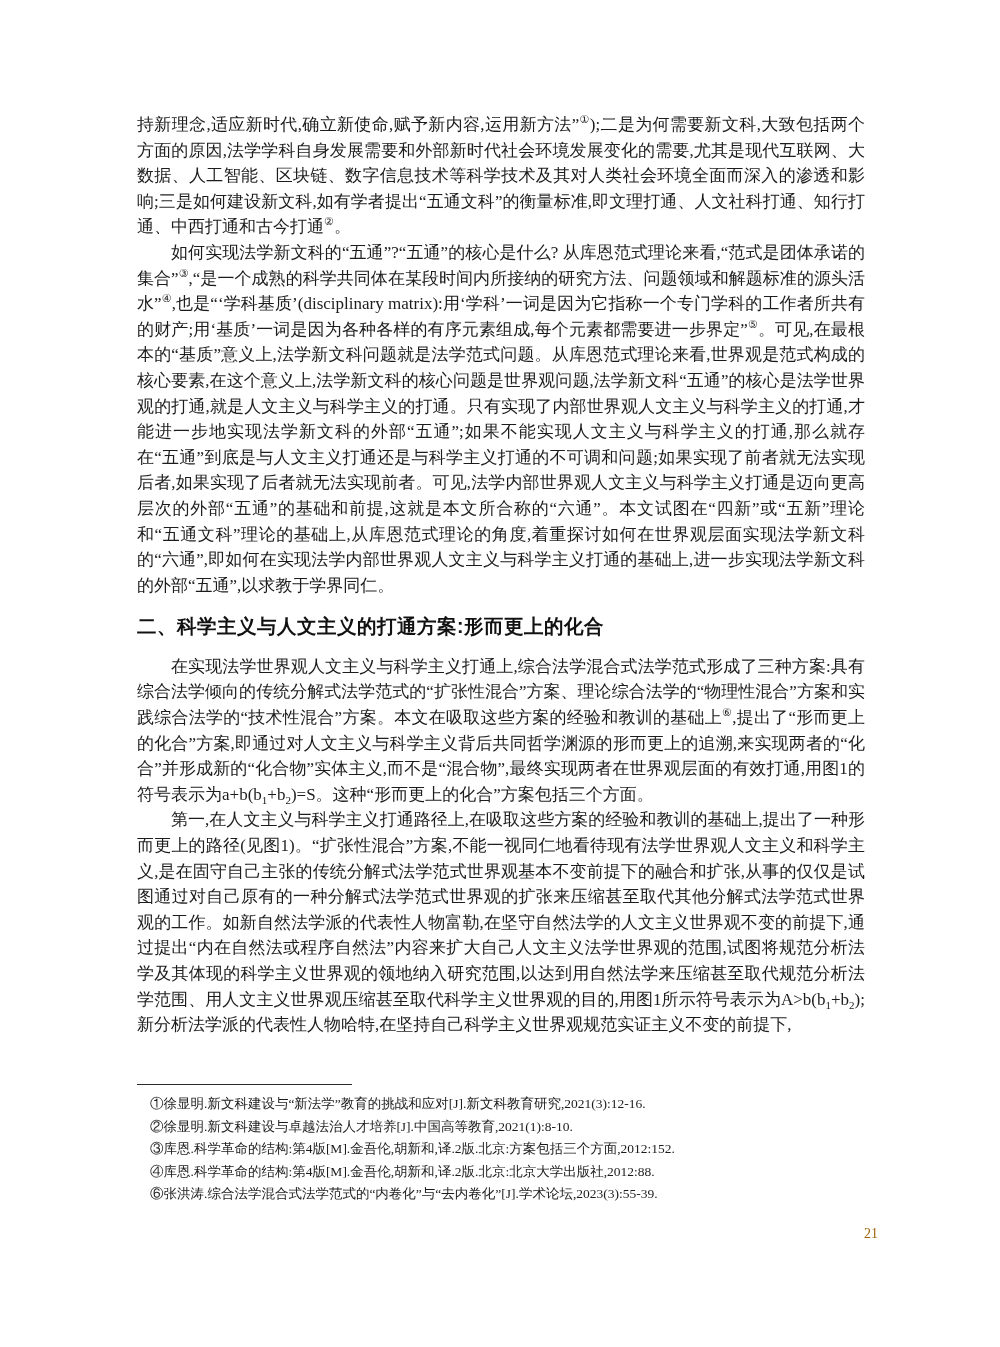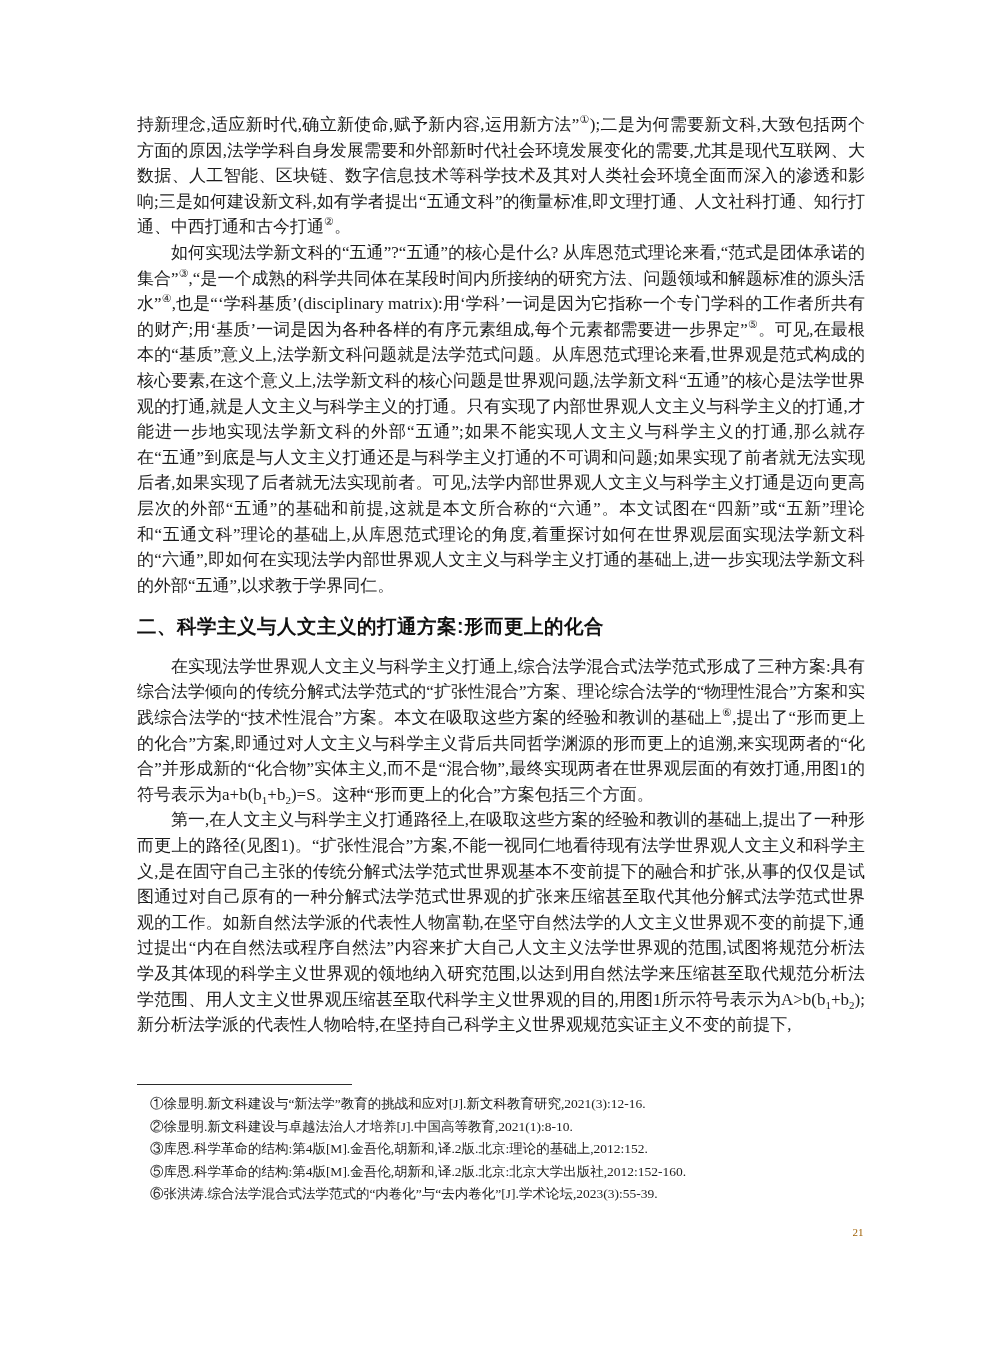--- a/index.html
+++ b/index.html
@@ -69,22 +69,22 @@
   }
   .footnotes p.footnote-item {
     margin: 0;
     text-indent: 13px;
   }
   .page-number {
     position: absolute;
     left: 838px;
     top: 1226px;
     width: 40px;
-    font-size: 11px;
-    text-align: center;
+    font-size: 14px;
+    text-align: right;
     color: #a16207;
   }
 </style>
 </head>
 <body>
 
 <div class="page">
 
   <main class="article-body">
       <p class="para">持新理念,适应新时代,确立新使命,赋予新内容,运用新方法”<sup class="fn-marker">①</sup>);二是为何需要新文科,大致包括两个方面的原因,法学学科自身发展需要和外部新时代社会环境发展变化的需要,尤其是现代互联网、大数据、人工智能、区块链、数字信息技术等科学技术及其对人类社会环境全面而深入的渗透和影响;三是如何建设新文科,如有学者提出“五通文科”的衡量标准,即文理打通、人文社科打通、知行打通、中西打通和古今打通<sup class="fn-marker">②</sup>。</p>
@@ -92,21 +92,21 @@
       <h2 class="section-heading">二、科学主义与人文主义的打通方案:形而更上的化合</h2>
       <p class="para indent">在实现法学世界观人文主义与科学主义打通上,综合法学混合式法学范式形成了三种方案:具有综合法学倾向的传统分解式法学范式的“扩张性混合”方案、理论综合法学的“物理性混合”方案和实践综合法学的“技术性混合”方案。本文在吸取这些方案的经验和教训的基础上<sup class="fn-marker">⑥</sup>,提出了“形而更上的化合”方案,即通过对人文主义与科学主义背后共同哲学渊源的形而更上的追溯,来实现两者的“化合”并形成新的“化合物”实体主义,而不是“混合物”,最终实现两者在世界观层面的有效打通,用图1的符号表示为a+b(b<sub class="formula-sub">1</sub>+b<sub class="formula-sub">2</sub>)=S。这种“形而更上的化合”方案包括三个方面。</p>
       <p class="para indent">第一,在人文主义与科学主义打通路径上,在吸取这些方案的经验和教训的基础上,提出了一种形而更上的路径(见图1)。“扩张性混合”方案,不能一视同仁地看待现有法学世界观人文主义和科学主义,是在固守自己主张的传统分解式法学范式世界观基本不变前提下的融合和扩张,从事的仅仅是试图通过对自己原有的一种分解式法学范式世界观的扩张来压缩甚至取代其他分解式法学范式世界观的工作。如新自然法学派的代表性人物富勒,在坚守自然法学的人文主义世界观不变的前提下,通过提出“内在自然法或程序自然法”内容来扩大自己人文主义法学世界观的范围,试图将规范分析法学及其体现的科学主义世界观的领地纳入研究范围,以达到用自然法学来压缩甚至取代规范分析法学范围、用人文主义世界观压缩甚至取代科学主义世界观的目的,用图1所示符号表示为A&gt;b(b<sub class="formula-sub">1</sub>+b<sub class="formula-sub">2</sub>);新分析法学派的代表性人物哈特,在坚持自己科学主义世界观规范实证主义不变的前提下,</p>
     </main>
 
   <section class="footnotes">
     <div class="footnote-rule"></div>
     <div>
         <p class="footnote-item">①徐显明.新文科建设与“新法学”教育的挑战和应对[J].新文科教育研究,2021(3):12-16.</p>
         <p class="footnote-item">②徐显明.新文科建设与卓越法治人才培养[J].中国高等教育,2021(1):8-10.</p>
-        <p class="footnote-item">③库恩.科学革命的结构:第4版[M].金吾伦,胡新和,译.2版.北京:理论的基础上,2012:152.</p>
-        <p class="footnote-item">⑤库恩.科学革命的结构:第4版[M].金吾伦,胡新和,译.2版.北京:北京大学出版社,2012:152-160.</p>
+        <p class="footnote-item">③库恩.科学革命的结构:第4版[M].金吾伦,胡新和,译.2版.北京:方案包括三个方面,2012:152.</p>
+        <p class="footnote-item">④库恩.科学革命的结构:第4版[M].金吾伦,胡新和,译.2版.北京:北京大学出版社,2012:88.</p>
         <p class="footnote-item">⑥张洪涛.综合法学混合式法学范式的“内卷化”与“去内卷化”[J].学术论坛,2023(3):55-39.</p>
       </div>
   </section>
 
   <div class="page-number">21</div>
 
 </div>
 
 </body></html>

